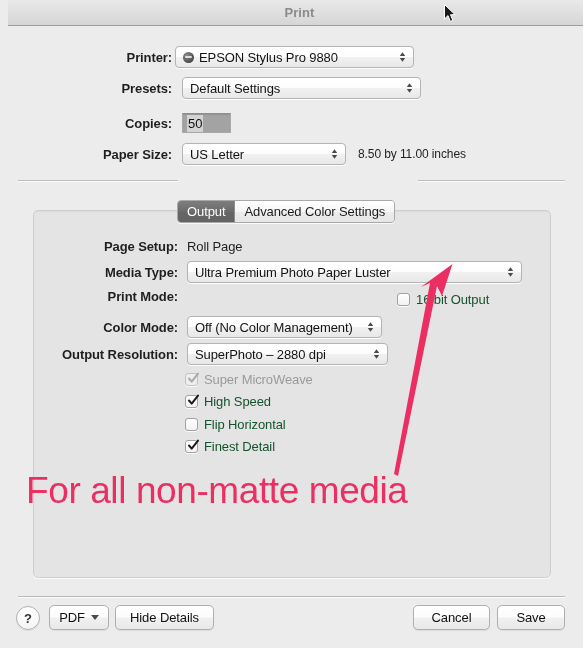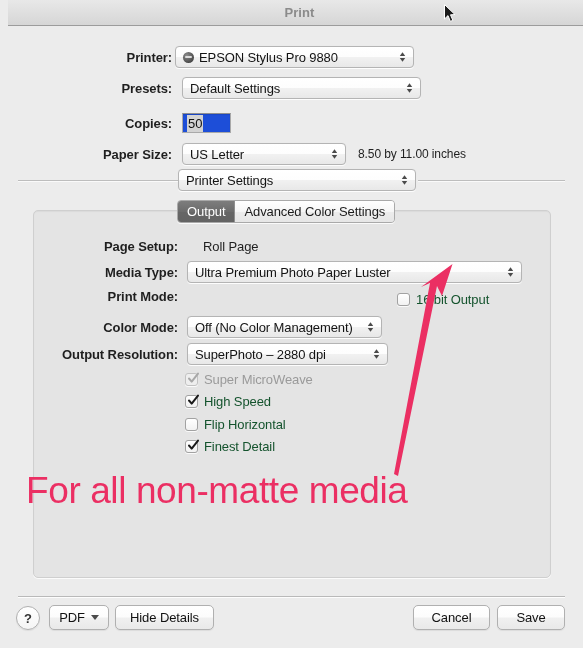--- a/index.html
+++ b/index.html
@@ -114,21 +114,21 @@
     background: #dcdcdc;
     border-radius: 1px;
   }
 
   
   .field {
     height: 20px;
     box-sizing: border-box;
     border: 1px solid #a9a9a9;
     border-top-color: #8e8e8e;
-    background: #1d4ed8;
+    background: #a3a3a3;
     display: flex;
     align-items: center;
     padding: 0 4px;
     font-size: 13px;
     color: #111;
     box-shadow: inset 0 1px 1px rgba(0,0,0,0.10);
   }
   .field .sel {
     background: #d3d3d3;
     padding: 1px 1px 1px 1px;
@@ -340,40 +340,33 @@
       <svg class="chev" viewBox="0 0 9 14">
         <polygon points="4.5,2.2 7.2,6.0 1.8,6.0" fill="#4a4a4a"></polygon>
         <polygon points="4.5,11.8 7.2,8.0 1.8,8.0" fill="#4a4a4a"></polygon>
       </svg>
     </div>
     <div class="lbl-plain" style="margin-left:12px; font-size:12px;">8.50 by 11.00 inches</div>
   </div>
 
   <div class="sep-line" style="left:18px; top:180px; width:160px;"></div>
   <div class="sep-line" style="left:418px; top:180px; width:147px;"></div>
-  <div class="popup" style="position:absolute; left:178px; top:169px; width:238px;">
-    <span>Printer Settings</span>
-    <svg class="chev" viewBox="0 0 9 14">
-      <polygon points="4.5,2.2 7.2,6.0 1.8,6.0" fill="#4a4a4a"></polygon>
-      <polygon points="4.5,11.8 7.2,8.0 1.8,8.0" fill="#4a4a4a"></polygon>
-    </svg>
-  </div>
 
   <div class="panel"></div>
 
   <div class="tabs">
     <div class="tab active">
       <span>Output</span>
     </div>
     <div class="tab">
       <span>Advanced Color Settings</span>
     </div>
   </div>
 
-  <div class="row" style="left:74px; top:239px; width:400px;gap:16px;">
+  <div class="row" style="left:74px; top:239px; width:400px;">
     <div class="lbl" style="width:104px;">Page Setup:</div>
     <div class="lbl-plain" style="margin-left:9px;">Roll Page</div>
   </div>
 
   <div class="row" style="left:74px; top:261px; width:450px;">
     <div class="lbl" style="width:104px;">Media Type:</div>
     <div class="popup" style="margin-left:9px; width:335px;">
       <span>Ultra Premium Photo Paper Luster</span>
       <svg class="chev" viewBox="0 0 9 14">
         <polygon points="4.5,2.2 7.2,6.0 1.8,6.0" fill="#4a4a4a"></polygon>

